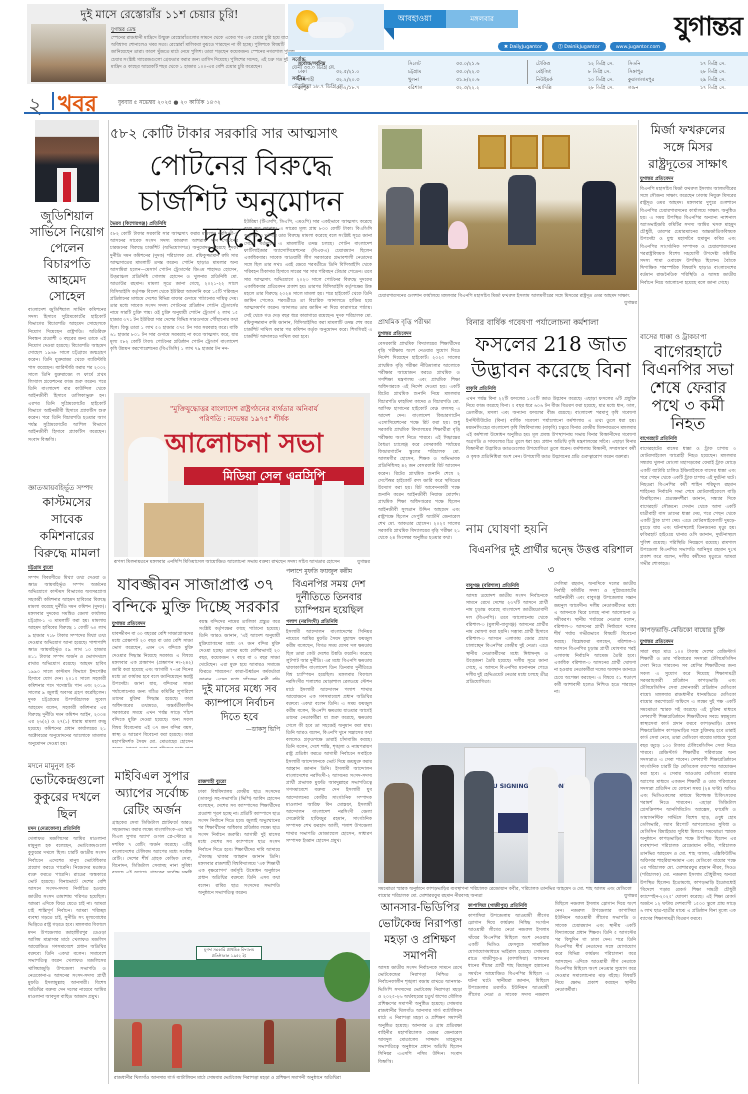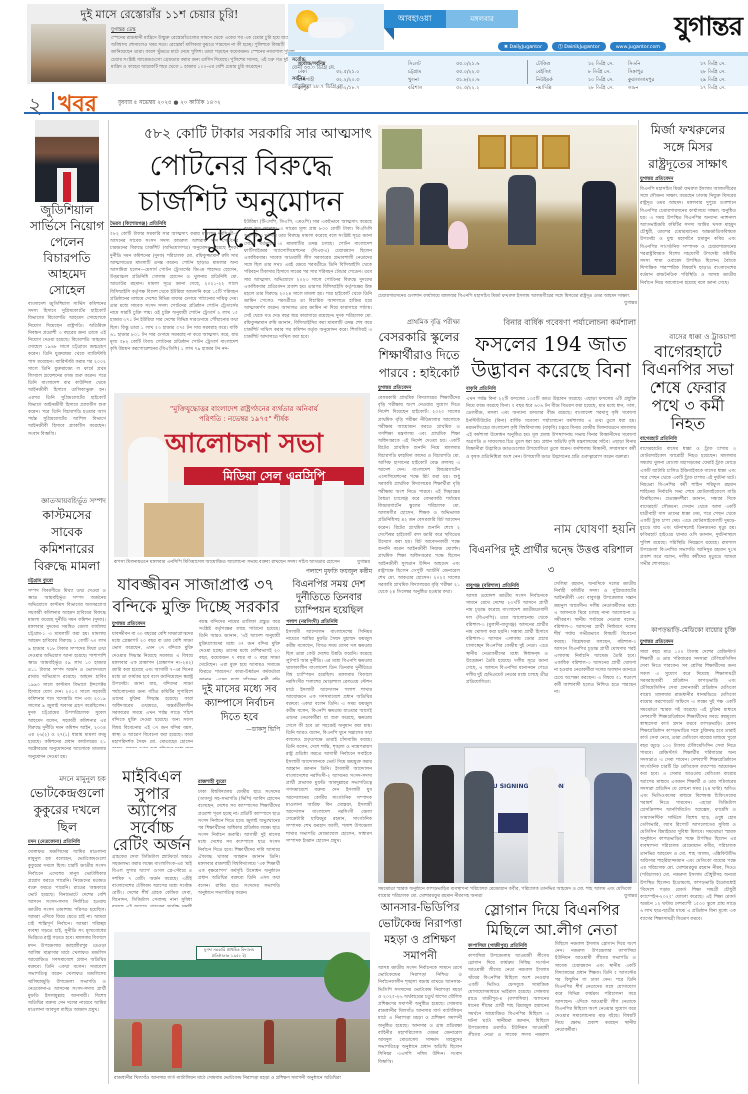--- a/index.html
+++ b/index.html
@@ -2,21 +2,21 @@
 <html><head>
 <meta charset="utf-8">
 <style>
 *{box-sizing:border-box;margin:0;padding:0}
 html,body{width:748px;height:1094px;overflow:hidden;background:#fff}
 body{font-family:"DejaVu Sans",sans-serif;color:#222;position:relative}
 .abs{position:absolute}
 .serif{font-family:"DejaVu Serif",serif}
 .body-text{font-size:4.6px;line-height:7.2px;color:#555;text-align:justify;overflow:hidden}
 .byline{font-size:4.8px;font-weight:bold;color:#333;text-decoration:underline;margin:2px 0 2px}
-.kicker{text-align:right;color:#444;font-size:8px}
+.kicker{text-align:left;color:#444;font-size:8px}
 .hl{text-align:center;color:#111;font-weight:normal}
 .caption{font-size:4.6px;line-height:7px;color:#555}
 .photo{overflow:hidden}
 .rule-v{position:absolute;width:1px;background:#ccc}
 .credit{float:right;font-size:4.6px;color:#555}
 
 
 #teaser{left:27px;top:4px;width:258px;height:80px;background:#eeeeee}
 #teaser .t-title{position:absolute;left:7px;right:0;top:2px;text-align:center;font-size:11px;color:#222}
 #teaser .t-img{position:absolute;left:4px;top:20px;width:75px;height:58px;background:linear-gradient(180deg,#d9d4c9 0%,#bdb3a1 40%,#a88a6a 70%,#6b5644 100%)}
@@ -181,24 +181,24 @@
   <div id="sec-name">খবর</div>
   <div id="sec-date">বুধবার ৫ নভেম্বর ২০২৫ ● ২০ কার্তিক ১৪৩২</div>
   <div id="sec-rule"></div>
 </div>
 
 <div id="col1" class="abs">
   <div id="portrait">
       <div class="shirt"></div>
       <div class="tie"></div>
     </div>
-  <div class="hl serif" style="font-size:12px;line-height:16px;">জুডিশিয়াল সার্ভিসে নিয়োগ পেলেন বিচারপতি আহমেদ সোহেল</div>
+  <div class="hl serif" style="font-size:12px;line-height:16px;margin-top:6px">জুডিশিয়াল সার্ভিসে নিয়োগ পেলেন বিচারপতি আহমেদ সোহেল</div>
   <div class="body-text" style="height:176px;margin-top:2px">বাংলাদেশ জুডিশিয়াল সার্ভিস কমিশনের সদস্য হিসাবে সুপ্রিমকোর্টের হাইকোর্ট বিভাগের বিচারপতি আহমেদ সোহেলকে নিয়োগ দিয়েছেন রাষ্ট্রপতি। অতিরিক্ত নিবন্ধন প্রত্যাশী ৩ বছরের জন্য তাকে এই নিয়োগ দেওয়া হয়েছে। বিচারপতি আহমেদ সোহেল ১৯৬৮ সালে চট্টগ্রামে জন্মগ্রহণ করেন। তিনি যুক্তরাজ্য থেকে ব্যারিস্টারি পাস করেছেন। ব্যারিস্টারি করার পর ২০০২ সালে তিনি যুক্তরাজ্যে ল ফার্মে প্রথম লিগ্যাল প্রফেশনের কাজ শুরু করেন। পরে তিনি বাংলাদেশ বার কাউন্সিল থেকে আইনজীবী হিসাবে তালিকাভুক্ত হন। এরপর তিনি সুপ্রিমকোর্টের হাইকোর্ট বিভাগে আইনজীবী হিসাবে প্র্যাকটিস শুরু করেন। পরে তিনি বিচারপতি হওয়ার আগ পর্যন্ত সুপ্রিমকোর্টের আপিল বিভাগে আইনজীবী হিসাবে প্র্যাকটিস করেছেন। সংবাদ বিজ্ঞপ্তি।</div>
 
-  <div class="kicker" style="font-size:7px;margin-top:19px">জ্ঞাতআয়বহির্ভূত সম্পদ</div>
+  <div class="kicker" style="font-size:7px;margin-top:0">জ্ঞাতআয়বহির্ভূত সম্পদ</div>
   <div class="hl serif" style="font-size:12px;line-height:17px">কাস্টমসের সাবেক কমিশনারের বিরুদ্ধে মামলা</div>
   <div class="byline">চট্টগ্রাম ব্যুরো</div>
   <div class="body-text" style="height:180px">সম্পদ বিবরণীতে মিথ্যা তথ্য দেওয়া ও জ্ঞাত আয়বহির্ভূত সম্পদ অর্জনের অভিযোগে কাস্টমস বিভাগের অবসরপ্রাপ্ত সহকারী কমিশনার আহমদ হাবিবের বিরুদ্ধে মামলা করেছে দুর্নীতি দমন কমিশন (দুদক)। মঙ্গলবার দুদকের সমন্বিত জেলা কার্যালয় চট্টগ্রাম-১ এ মামলাটি করা হয়। মামলায় আহমদ হাবিবের বিরুদ্ধে ১ কোটি ৬০ লাখ ৯ হাজার ৭১৮ টাকার সম্পদের মিথ্যা তথ্য দেওয়ার অভিযোগ আনা হয়েছে। পাশাপাশি জ্ঞাত আয়বহির্ভূত ৫৯ লাখ ১০ হাজার ৪১১ টাকার সম্পদ অর্জন ও ভোগদখলে রাখার অভিযোগ রয়েছে। আহমদ হাবিব ১৯৯০ সালে কাস্টমস বিভাগে ইন্সপেক্টর হিসাবে যোগ দেন। ২০১৫ সালে সহকারী কমিশনার পদে পদোন্নতি পান এবং ২০১৯ সালের ৯ জুলাই অবসর গ্রহণ করেছিলেন। দুদক চট্টগ্রামের উপপরিচালক সুবেল আহমেদ বলেন, সহকারী কমিশনার এর বিরুদ্ধে দুর্নীতি দমন কমিশন আইন, ২০০৪ এর ২৬(২) ও ২৭(১) ধারায় মামলা রুজু হয়েছে। কমিশনের প্রধান কার্যালয়ের ২১ অক্টোবরের অনুমোদনের আলোকে মামলার অনুমোদন দেওয়া হয়।</div>
 
   <div class="kicker" style="font-size:7px;margin-top:6px">মদনে মামুনুল হক</div>
   <div class="hl serif" style="font-size:12px;line-height:17px">ভোটকেন্দ্রগুলো কুকুরের দখলে ছিল</div>
   <div class="byline">মদন (নেত্রকোনা) প্রতিনিধি</div>
   <div class="body-text" style="height:228px">খেলাফত মজলিসের আমির মাওলানা মামুনুল হক বলেছেন, ভোটকেন্দ্রগুলো কুকুরের দখলে ছিল। চারটি জাতীয় সংসদ নির্বাচনে এদেশের মানুষ ভোটাধিকার প্রয়োগ করতে পারেনি। নিজেদের মতামত ব্যক্ত করতে পারেনি। রাতের অন্ধকারে ভোট হয়েছে। বিনাভোটে দেশের বেশি আসনে সংসদ-সদস্য নির্বাচিত হওয়ায় জাতীয় সংসদ তামাশায় পরিণত হয়েছিল। আমরা এদিকে ফিরে যেতে চাই না। আমরা চাই শান্তিপূর্ণ নির্বাচন। আমরা পরিচ্ছন্ন ব্যবস্থা গড়তে চাই, সুনীতি সৎ মূল্যবোধের ভিত্তিতে রাষ্ট্র গড়তে হবে। মঙ্গলবার বিকালে মদন উপজেলার জাহাঙ্গীরপুর তেওড়া আলিম মাদ্রাসার মাঠে খেলাফত মজলিস আয়োজিত গণসমাবেশে প্রধান অতিথির বক্তব্যে তিনি একথা বলেন। সমাবেশে সভাপতিত্ব করেন খেলাফত মজলিসের খালিয়াজুড়ি উপজেলা সভাপতি ও নেত্রকোনা-৪ আসনের সংসদ-সদস্য প্রার্থী মুফতি ইসলামুল্লাহ আনসারী। বিশেষ অতিথির বক্তব্য দেন দলের নায়েবে আমির মাওলানা আবদুল বাছিত আজাদ প্রমুখ।</div>
 </div>
 
@@ -244,28 +244,27 @@
   <div class="body-text" style="height:176px">বাগেরহাটের বাসের ধাক্কা ও ট্রাক চাপায় ৩ মোটরসাইকেল আরোহী নিহত হয়েছেন। মঙ্গলবার সন্ধ্যায় খুলনা মোংলা মহাসড়কের ফেরাই ট্রাক মোড়ে একটি ব্যাটারি চালিত ইজিবাইককে বাসের ধাক্কা এবং পরে পেছন থেকে একটি ট্রাক চাপায় এই দুর্ঘটনা ঘটে। নিহতরা বিএনপির কর্মী শাহিন শরিফুল রহমান শাহিনের নির্বাচনি সভা শেষে মোটরসাইকেলে বাড়ি ফিরছিলেন। প্রত্যক্ষদর্শীরা জানান, সন্ধ্যার দিকে বাগেরহাট সৌজন্যে সেখান থেকে আসা একটি যাত্রীবাহী বাস তাদের ধাক্কা দেয়, পরে পেছন থেকে একটি ট্রাক চাপা দেয়। এতে মোটরসাইকেলটি দুমড়ে-মুচড়ে যায় এবং ঘটনাস্থলেই তিনজনের মৃত্যু হয়। ফকিরহাট হাইওয়ে থানার ওসি জানান, দুর্ঘটনাস্থলে পুলিশ রয়েছে। পরিস্থিতি নিয়ন্ত্রণে রয়েছে। রামপাল উপজেলা বিএনপির সভাপতি আনিসুর রহমান দুঃখ প্রকাশ করে বলেন, দলীয় কর্মীদের মৃত্যুতে আমরা গভীর শোকাহত।</div>
 
   <div class="kicker" style="font-size:6.4px;margin-top:4px">কাপড়ভাড়ি-মেডিকো বায়োর চুক্তি</div>
   <div class="byline">যুগান্তর প্রতিবেদন</div>
   <div class="body-text" style="height:438px">সারা বছর মাত্র ১০০ টাকায় দেশের রেজিস্টার্ড শিক্ষার্থী ও তার পরিবারের সদস্যরা টেলিমেডিসিন সেবা নিতে পারবেন। সব শ্রেণির শিক্ষার্থীদের জন্য সকল এ সুযোগ করে দিয়েছে শিক্ষাসামগ্রী সরবরাহকারী প্রতিষ্ঠান কাপড়ভাড়ি এবং টেলিমেডিসিন সেবা প্রদানকারী প্রতিষ্ঠান মেডিকো বায়ো। মঙ্গলবার রাজধানীর ধানমন্ডিতে মেডিকো বায়োর করপোরেট অফিসে এ লক্ষ্যে দুই পক্ষ একটি সমঝোতা স্মারক সই করেছে। এই চুক্তির মাধ্যমে দেশব্যাপী শিক্ষাপ্রতিষ্ঠানে শিক্ষার্থীদের সবচে স্বল্পমূল্যে স্বাস্থ্যসেবা কার্ড প্রদান করবে কাপড়ভাড়ি। যেসব শিক্ষাপ্রতিষ্ঠান কাপড়ভাড়ির সঙ্গে চুক্তিবদ্ধ হবে তারাই কার্ড সেবা নেবে, তারা মেডিকো বায়োর মাধ্যমে পুরো বছর জুড়ে ১০০ টাকায় টেলিমেডিসিন সেবা নিতে পারবে। রেজিস্টার্ড শিক্ষার্থীর পরিবারের অন্য সদস্যরাও এ সেবা পাবেন। দেশব্যাপী শিক্ষাপ্রতিষ্ঠানে সাংগঠনিক চারটি ফ্রি মেডিকেল ক্যাম্পের আয়োজন করা হবে। এ সেবার আওতায় মেডিকো বায়োর অ্যাপের মাধ্যমে একজন শিক্ষার্থী ও তার পরিবারের সদস্যরা প্রতিদিন যে কোনো সময় (২৪ ঘণ্টা) অডিও এবং ভিডিওকলের মাধ্যমে বিশেষজ্ঞ চিকিৎসকের পরামর্শ নিতে পারবেন। এছাড়া ডিজিটাল প্রেসক্রিপশন আনলিমিটেড অ্যাক্সেস, ফার্মেসি ও ডায়াগনস্টিক সার্ভিসে বিশেষ ছাড়, ওষুধ হোম ডেলিভারি, ল্যাব রিপোর্ট আপলোডের সুবিধা ও মেডিসিন রিমাইন্ডার সুবিধা মিলবে। সমঝোতা স্মারক অনুষ্ঠানে কাপড়ভাড়ির পক্ষে উপস্থিত ছিলেন এর ব্যবস্থাপনা পরিচালক রেজোয়ান কবীর, পরিচালক তানভির আহমেদ ও মো. শাহ আলম, এক্সিকিউটিভ অফিসার শাহরিয়াজ্জামান এবং মেডিকো বায়োর পক্ষে এর পরিচালক মো. মোশাররফুর রহমান নীরব, সিওও (পরিচালক) মো. নজরুল ইসলাম চৌধুরীসহ অন্যরা উপস্থিত ছিলেন। ইতোমধ্যে, কাপড়ভাড়ি ইতোমধ্যেই 'বিদেশে পড়ার রেকর্ড শিক্ষা সামগ্রী চৌধুরী ক্যাম্পেইন-২০২৫' ঘোষণা করেছে। এই শিক্ষা রেকর্ড অর্জনে ১২ ঘণ্টায় দেশব্যাপী ১৫০০ স্কুলে প্রায় সাড়ে ৬ লাখ ছাত্র-ছাত্রীর মাঝে এ প্রতিষ্ঠান বিনা মূল্যে এক ব্যাগের শিক্ষাসামগ্রী বিতরণ করবে।</div>
 </div>
 <div class="rule-v" style="left:638px;top:120px;height:964px"></div>
 
 <div class="abs" style="left:378px;top:316px;width:82px">
   <div class="kicker" style="font-size:6.6px">প্রাথমিক বৃত্তি পরীক্ষা</div>
-  <div class="hl serif" style="font-size:12px;line-height:18px">বেসরকারি স্কুলের শিক্ষার্থীরাও দিতে পারবে : হাইকোর্ট</div>
   <div class="byline">যুগান্তর প্রতিবেদন</div>
   <div class="body-text" style="height:358px">বেসরকারি প্রাথমিক বিদ্যালয়ের শিক্ষার্থীদের বৃত্তি পরীক্ষায় অংশ নেওয়ার সুযোগ দিতে নির্দেশ দিয়েছেন হাইকোর্ট। ২০২৫ সালের প্রাথমিক বৃত্তি পরীক্ষা নীতিমালার আলোকে পরীক্ষার আয়োজন করতে প্রাথমিক ও গণশিক্ষা মন্ত্রণালয় এবং প্রাথমিক শিক্ষা অধিদপ্তরকে এই নির্দেশ দেওয়া হয়। একটি রিটের প্রাথমিক শুনানি নিয়ে মঙ্গলবার বিচারপতি ফাহমিদা কাদের ও বিচারপতি মো. আসিফ হাসানের হাইকোর্ট বেঞ্চ রুলসহ এ আদেশ দেন। বাংলাদেশ কিন্ডারগার্টেন এসোসিয়েশনের পক্ষে রিট করা হয়। শুধু সরকারি প্রাথমিক বিদ্যালয়ের শিক্ষার্থীরা বৃত্তি পরীক্ষায় অংশ নিতে পারবে। এই সিদ্ধান্তের বৈধতা চ্যালেঞ্জ করে বেসরকারি পর্যায়ের কিন্ডারগার্টেন স্কুলের পরিচালক মো. আলমগীর হোসেন, শিক্ষক ও অভিভাবক প্রতিনিধিসহ ৪২ জন বেসরকারি রিট আবেদন করেন। রিটের প্রাথমিক শুনানি শেষে ২ সেপ্টেম্বর হাইকোর্ট রুল জারি করে স্থগিতের উদ্যোগ করা হয়। রিট আবেদনকারী পক্ষে শুনানি করেন আইনজীবী নিয়াজ মোর্শেদ। প্রাথমিক শিক্ষা অধিদপ্তরের পক্ষে ছিলেন আইনজীবী সুলতান উদ্দিন আহমেদ এবং রাষ্ট্রপক্ষে ছিলেন ডেপুটি অ্যাটর্নি জেনারেল শেখ মো. আকতার হোসেন। ২০২৫ সালের সরকারি প্রাথমিক বিদ্যালয়ের বৃত্তি পরীক্ষা ২১ থেকে ২৪ ডিসেম্বর অনুষ্ঠিত হওয়ার কথা।</div>
 </div>
 
 <div class="abs" style="left:466px;top:316px;width:170px">
   <div class="kicker serif" style="font-size:8px">বিনার বার্ষিক গবেষণা পর্যালোচনা কর্মশালা</div>
-  <div class="hl serif" style="font-size:20px;line-height:26px;margin-top:2px">ফসলের 194 জাত উদ্ভাবন করেছে বিনা</div>
+  <div class="hl serif" style="font-size:20px;line-height:26px;margin-top:2px">ফসলের 218 জাত উদ্ভাবন করেছে বিনা</div>
   <div class="byline">বাকৃবি প্রতিনিধি</div>
   <div class="body-text" style="height:94px">এখন পর্যন্ত বিনা ২২টি ফসলের ১৩৫টি জাত উদ্ভাবন করেছে। এছাড়া ফসলের ৬টি প্রযুক্তি নিয়ে কাজ করেছে বিনা। ৫ বছর ধরে ৬০৬ টন বীজ বিতরণ করা হয়েছে, যার মধ্যে ধান, ডাল, তেলবীজ, মসলা এবং অন্যান্য ফসলের বীজ রয়েছে। বাংলাদেশ পরমাণু কৃষি গবেষণা ইনস্টিটিউটের (বিনা) বার্ষিক গবেষণা পর্যালোচনা কর্মশালায় এ তথ্য তুলে ধরা হয়। ময়মনসিংহের বাংলাদেশ কৃষি বিশ্ববিদ্যালয় (বাকৃবি) চত্বরে বিনার কেন্দ্রীয় মিলনায়তনে মঙ্গলবার এই কর্মশালা উদ্বোধন অনুষ্ঠিত হয়। মূল প্রবন্ধ উপস্থাপনায় সভায় বিনার বিজ্ঞানীদের গবেষণা অগ্রগতি ও সাফল্যের চিত্র তুলে ধরা হয়। প্রধান অতিথি কৃষি মন্ত্রণালয়ের সচিব। এছাড়া বিনার বিজ্ঞানীরা উদ্ভাবিত জাতগুলোর উপযোগিতা তুলে ধরেন। কর্মশালায় বিজ্ঞানী, সম্প্রসারণ কর্মী ও কৃষক প্রতিনিধিরা অংশ নেন। উপযোগী জাত উদ্ভাবনের প্রতি গুরুত্বারোপ করেন বক্তারা।</div>
 </div>
 
 <div class="abs" style="left:466px;top:520px;width:170px">
   <div class="kicker serif" style="font-size:12px">নাম ঘোষণা হয়নি</div>
   <div class="hl serif" style="font-size:10px;line-height:20px">বিএনপির দুই প্রার্থীর দ্বন্দ্বে উত্তপ্ত বরিশাল ৩</div>
   <div class="two-col">
     <div>
       <div class="byline">বাবুগঞ্জ (বরিশাল) প্রতিনিধি</div>
@@ -302,21 +301,21 @@
     </div>
     <div>
       <div class="body-text" style="height:62px">বয়স্ক বন্দিদের নামের তালিকা প্রস্তুত করে সংশ্লিষ্ট কর্তৃপক্ষের কাছে পাঠানো হয়েছে। তিনি আরও জানান, 'এই আদেশ অনুযায়ী মুক্তিপ্রাপ্তদের মধ্যে ৩৭ জন বন্দির মুক্তি দেওয়া হচ্ছে। তাদের মধ্যে বেশিরভাগই ২০ বছর, কয়েকজন ৭ বছর বা ৩ বছর সাজা খেটেছেন। এরা মুক্ত হয়ে আবারও সমাজে ফিরতে পারবেন।' কারা-উর্ধ্বতন কর্মকর্তারা জানান, এদের মধ্যে পাঁচজন নারী বন্দি রয়েছেন। বাকি সবাই পুরুষ। উল্লেখ্য, সংশ্লিষ্ট কারাগারগুলোর মাধ্যমে মুক্তির প্রক্রিয়া চলছে। এর আগেও বিভিন্ন সময় বিশেষ বিবেচনায় সাজা মওকুফের সিদ্ধান্ত নিয়েছে সরকার।</div>
       <div class="hl serif" style="font-size:10px;line-height:14px;margin-top:2px">দুই মাসের মধ্যে সব ক্যাম্পাসে নির্বাচন দিতে হবে</div>
       <div style="text-align:right;font-size:6px;color:#444">—ডাকসু ভিপি</div>
     </div>
   </div>
 </div>
 
 <div class="abs" style="left:112px;top:768px;width:80px">
-  <div class="hl serif" style="font-size:16px;line-height:17px">মাইবিএল সুপার অ্যাপের সর্বোচ্চ রেটিং অর্জন</div>
+  <div class="hl serif" style="font-size:12px;line-height:17px">মাইবিএল সুপার অ্যাপের সর্বোচ্চ রেটিং অর্জন</div>
   <div class="body-text" style="height:54px">গ্রাহকের সেবা ডিজিটাল প্ল্যাটফর্মে আরও সহজলভ্য করার লক্ষ্যে বাংলালিংক-এর 'মাই বিএল সুপার অ্যাপ' গুগল প্লে-স্টোরে ৪ দশমিক ৭ রেটিং অর্জন করেছে। এটিই বাংলাদেশের টেলিকম অ্যাপের মধ্যে সর্বোচ্চ রেটিং। দেশের শীর্ষ গ্রাহক কেন্দ্রিক সেবা, বিনোদন, ডিজিটাল সেবাসহ নানা সুবিধা রয়েছে এই অ্যাপে। গ্রাহকের সর্বোচ্চ সন্তুষ্টি নিশ্চিত করতে এই অর্জন প্রতিষ্ঠানটির জন্য গুরুত্বপূর্ণ। সংবাদ বিজ্ঞপ্তি।</div>
 </div>
 
 <div class="abs" style="left:198px;top:776px;width:82px">
   <div class="byline">রাজশাহী ব্যুরো</div>
   <div class="body-text" style="height:120px">ঢাকা বিশ্ববিদ্যালয় কেন্দ্রীয় ছাত্র সংসদের (ডাকসু) সহ-সভাপতি (ভিপি) আবিদ হোসেন বলেছেন, দেশের সব ক্যাম্পাসের শিক্ষার্থীদের প্রত্যাশা পূরণ হচ্ছে না। প্রতিটি ক্যাম্পাসে ছাত্র সংসদ নির্বাচন দিতে হবে। জুলাই অভ্যুত্থানের পর শিক্ষার্থীদের অধিকার প্রতিষ্ঠার লক্ষ্যে ছাত্র সংসদ নির্বাচন জরুরি। আগামী দুই মাসের মধ্যে দেশের সব ক্যাম্পাসে ছাত্র সংসদ নির্বাচন দিতে হবে। শিক্ষার্থীদের দাবি আদায়ে ঐক্যবদ্ধ থাকার আহ্বান জানান তিনি। মঙ্গলবার রাজশাহী বিশ্ববিদ্যালয়ে 'এক শিক্ষার্থী এক বৃক্ষরোপণ' কর্মসূচি উদ্বোধন অনুষ্ঠানে প্রধান অতিথির বক্তব্যে তিনি এসব কথা বলেন। রাবির ছাত্র সংসদের সভাপতি অনুষ্ঠানে সভাপতিত্ব করেন।</div>
 </div>
 
 <div class="abs" style="left:286px;top:566px;width:86px">
   <div class="kicker" style="font-size:6px">পলাশে মুফতি ফয়জুল করীম</div>
@@ -351,21 +350,20 @@
   <div class="sign">মুগদা সরকারি প্রাথমিক বিদ্যালয় প্রতিষ্ঠাকাল ১৯৫২ ইং</div>
   <div class="pp" style="left:18px;top:90px"></div>
   <div class="pp" style="left:58px;top:92px"></div>
   <div class="pp" style="left:150px;top:88px;background:#8b3b2d"></div>
   <div class="pp" style="left:222px;top:86px;background:#8b3b2d"></div>
   <div style="position:absolute;left:210px;top:20px;width:46px;height:50px;background:#4b8a3d;border-radius:50%"></div>
 </div>
 <div class="abs caption" style="left:114px;top:1074px;width:256px">রাজধানীর খিলগাঁও আনসার গার্ড ব্যাটালিয়ন মাঠে সোমবার ভোটকেন্দ্র নিরাপত্তা মহড়া ও প্রশিক্ষণ সমাপনী অনুষ্ঠানে অতিথিরা</div>
 
 <div class="abs" style="left:468px;top:900px;width:168px">
-  <div class="hl serif" style="font-size:15px;line-height:20px">স্লোগান দিয়ে বিএনপির মিছিলে আ.লীগ নেতা</div>
   <div class="two-col">
     <div>
       <div class="byline">কাপাসিয়া (গাজীপুর) প্রতিনিধি</div>
       <div class="body-text" style="height:86px">কাপাসিয়া উপজেলায় আওয়ামী লীগের স্লোগান দিয়ে কার্যক্রম নিষিদ্ধ সংগঠন আওয়ামী লীগের নেতা নজরুল ইসলাম খাঁয়ের বিএনপির মিছিলে অংশ নেওয়ার একটি ভিডিও ফেসবুকে সামাজিক যোগাযোগমাধ্যমে ভাইরাল হয়েছে। সোমবার রাতে গাজীপুর-৪ (কাপাসিয়া) আসনের ধানের শীষের প্রার্থী শাহ রিয়াজুল হান্নানের সমর্থনে আয়োজিত বিএনপির মিছিলে এ ঘটনা ঘটে। স্থানীয়রা জানান, মিছিলে উপজেলার তরগাঁও ইউনিয়ন আওয়ামী লীগের নেতা ও সাবেক সদস্য নজরুল ইসলামসহ কয়েকজনকে দেখা যায়। আবদুর রহিম ও হুমায়ুন কবিরসহ বিএনপির সমর্থনে স্লোগান দেন।</div>
     </div>
     <div class="body-text" style="height:96px">মিছিলে নজরুল ইসলাম স্লোগান দিয়ে অংশ নেন। নজরুল উপজেলার কাপাসিয়া ইউনিয়ন আওয়ামী লীগের সভাপতি ও সাবেক চেয়ারম্যান এবং স্থানীয় একটি বিদ্যালয়ের প্রধান শিক্ষক। তিনি ৫ আগস্টের পর কিছুদিন গা ঢাকা দেন। পরে তিনি বিএনপির শীর্ষ নেতাদের সঙ্গে যোগাযোগ করে বিভিন্ন কার্যক্রম পরিচালনা করে আসছেন। এদিকে আওয়ামী লীগ নেতাকে বিএনপির মিছিলে অংশ নেওয়ার সুযোগ করে দেওয়ার সমালোচনার ঝড় বইছে। বিষয়টি নিয়ে ক্ষোভ প্রকাশ করছেন স্থানীয় নেতাকর্মীরা।</div>
   </div>
 </div>
 
 </body></html>

